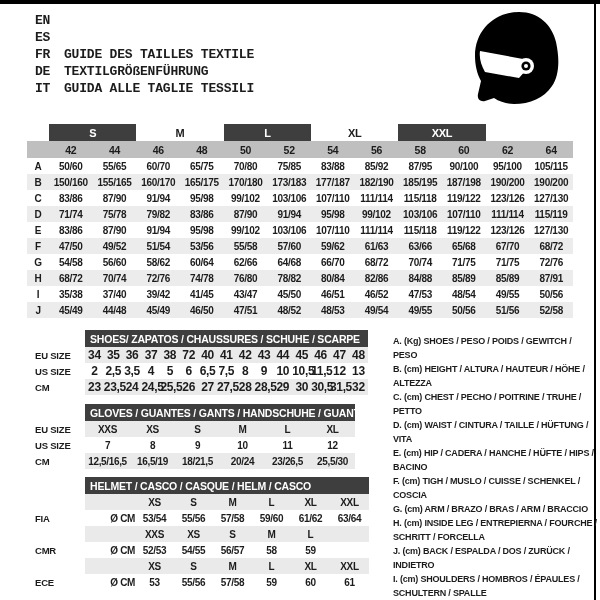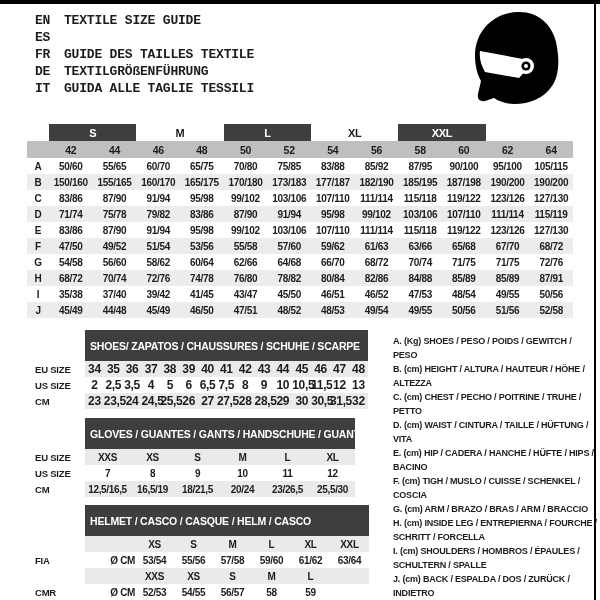--- a/index.html
+++ b/index.html
@@ -30,21 +30,21 @@
   .main-table td.grp-dark { background:#3e3e3e; color:#fff; }
   .main-table tr.cols td { background:#bfbfbf; height:17px; font-size:10.5px; }
   .main-table tbody tr:nth-of-type(even) { background:#ececec; }
 
   
   .lower { position:absolute; left:28px; top:330px; }
   .sub { font-weight:bold; font-size:10px; }
   .sub td { height:16px; letter-spacing:-0.35px; }
   .sub td.outlab { text-align:left; padding-left:7px; font-size:9.5px; letter-spacing:-0.2px;margin-left:28px; }
   .sub td.bar { background:#3e3e3e; color:#fff; text-align:left; padding-left:5px;
-                height:31px; font-size:10.5px; letter-spacing:-0.2px; }
+                height:17px; font-size:10.5px; letter-spacing:-0.2px; }
   .sub col.c-lab { width:57px; }
   .shoes  { width:340px; margin-bottom:9px; }
   .shoes col.c-v { width:18.85px; }
   .shoes td.v { font-size:12px; }
   .shoes tbody tr:nth-of-type(odd) td:not(.outlab) { background:#eaeaea; }
   .gloves { width:327px; margin-bottom:8px; }
   .gloves col.c-v { width:45px; }
   .gloves tbody tr:nth-of-type(odd) td:not(.outlab) { background:#eaeaea; }
   .helmetT { width:341px; }
   .helmetT col.c-unit { width:50px; }
@@ -59,21 +59,20 @@
 </head>
 <body>
 
 <div class="topbar"></div>
 <div class="rightbar"></div>
 
 <div class="langs">
 
     <div class="lang-row">
       <span class="lang-code">EN</span>
-      <span class="lang-text">TEXTILE SIZE GUIDE</span>
     </div>
 
     <div class="lang-row">
       <span class="lang-code">ES</span>
     </div>
 
     <div class="lang-row">
       <span class="lang-code">FR</span>
       <span class="lang-text">GUIDE DES TAILLES TEXTILE</span>
     </div>
@@ -321,21 +320,21 @@
     <tbody>
 
         <tr>
           <td class="outlab">EU SIZE</td>
 
         <td class="v">34</td>
           <td class="v">35</td>
           <td class="v">36</td>
           <td class="v">37</td>
           <td class="v">38</td>
-          <td class="v">39</td>
+          <td class="v">72</td>
           <td class="v">40</td>
           <td class="v">41</td>
           <td class="v">42</td>
           <td class="v">43</td>
           <td class="v">44</td>
           <td class="v">45</td>
           <td class="v">46</td>
           <td class="v">47</td>
           <td class="v">48</td>
         </tr>
@@ -528,16 +527,16 @@
     <div class="legend-line">D. (cm) WAIST / CINTURA / TAILLE / HÜFTUNG / VITA</div>
 
     <div class="legend-line">E. (cm) HIP / CADERA / HANCHE / HÜFTE / HIPS / BACINO</div>
 
     <div class="legend-line">F. (cm) TIGH / MUSLO / CUISSE / SCHENKEL / COSCIA</div>
 
     <div class="legend-line">G. (cm) ARM / BRAZO / BRAS / ARM / BRACCIO</div>
 
     <div class="legend-line">H. (cm) INSIDE LEG / ENTREPIERNA / FOURCHE / SCHRITT / FORCELLA</div>
 
+    <div class="legend-line">J. (cm) BACK / ESPALDA / DOS / ZURÜCK / INDIETRO</div>
+
     <div class="legend-line">I. (cm) SHOULDERS / HOMBROS / ÉPAULES / SCHULTERN / SPALLE</div>
-
-    <div class="legend-line">J. (cm) BACK / ESPALDA / DOS / ZURÜCK / INDIETRO</div>
   </div>
 
 </body></html>

